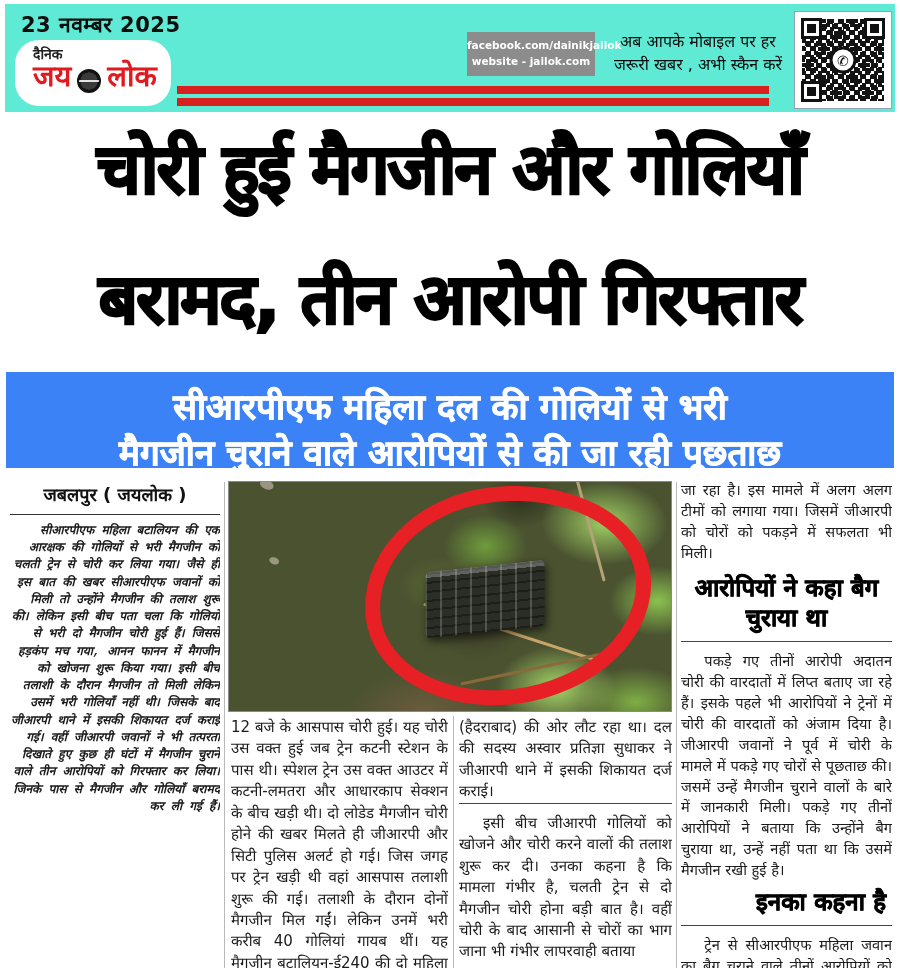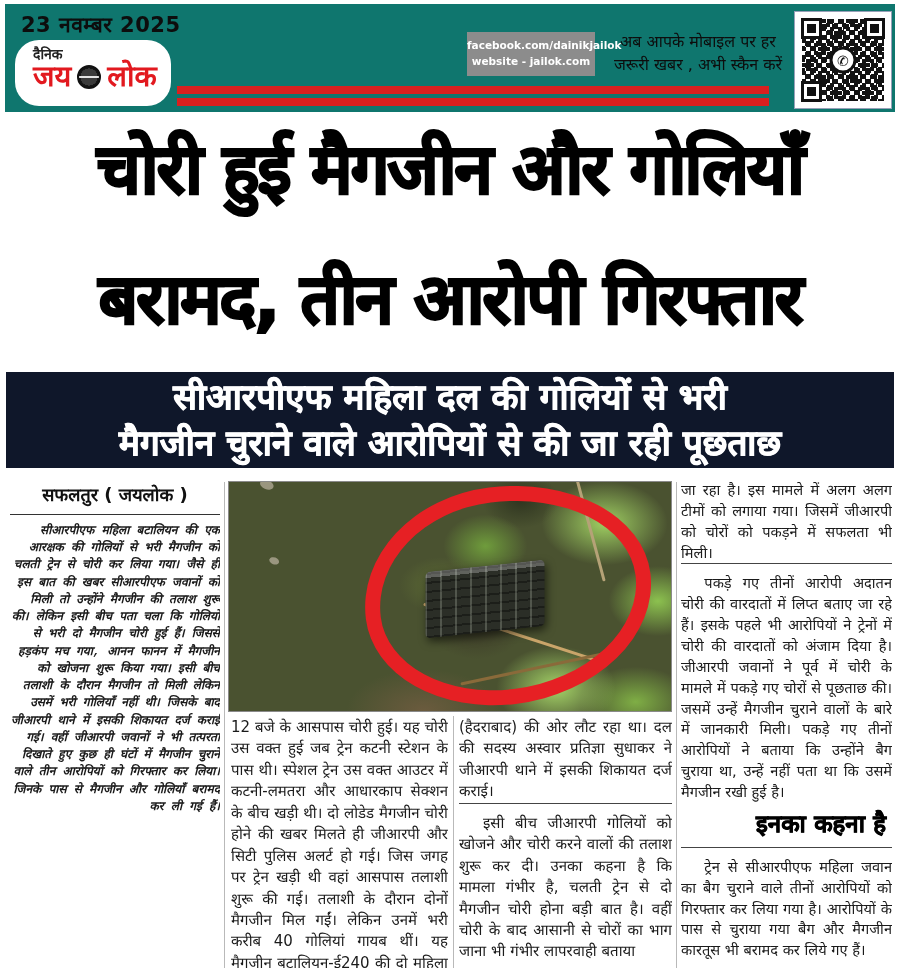--- a/index.html
+++ b/index.html
@@ -7,32 +7,32 @@
   .page {
     position:relative; width:900px; height:972px; margin:0 auto;
     background:#ffffff; overflow:hidden;
     font-family:"DejaVu Sans", sans-serif;
     color:#111;
   }
 
   
   .header {
     position:absolute; left:5px; top:4px; width:890px; height:108px;
-    background:#0f766e;
+    background:#5eead4;
   }
   .date {
     position:absolute; left:16px; top:6px;
     font-size:21px; font-weight:bold; color:#0d0d0d; letter-spacing:0.5px;
   }
   .logo {
     position:absolute; left:10px; top:36px; width:156px; height:66px;
     background:#ffffff; border-radius:24px; padding:4px 10px 0 18px;
   }
   .logo-tagline { font-size:14px; font-weight:bold; color:#222; }
-  .logo-name { display:flex; align-items:center; gap:6px; margin-top:-2px; }
+  .logo-name { display:flex; align-items:flex-end; gap:6px; margin-top:-2px; }
   .logo-name .nm { font-size:29px; font-weight:bold; color:#e2191f; line-height:1.1; }
   .globe {
     width:24px; height:24px; border-radius:50%;
     background:
       linear-gradient(0deg, transparent 45%, rgba(255,255,255,.85) 45% 55%, transparent 55%),
       radial-gradient(circle at 50% 50%, #3a3a3a 0 60%, #161616 61% 100%);
     border:2px solid #111; flex:0 0 auto;
   }
   .hline { position:absolute; left:172px; height:8px; width:592px; background:#d8201f; }
   .hline.one { top:82px; } .hline.two { top:94px; }
@@ -69,23 +69,23 @@
   
   .headline {
     position:absolute; left:0; top:104px; width:900px; text-align:center;
     font-weight:bold; color:#000; font-size:69px; line-height:130px;
     letter-spacing:-2px; -webkit-text-stroke:2.2px #000;
   }
 
   
   .banner {
     position:absolute; left:6px; top:372px; width:888px; height:96px;
-    background:#0f172a; color:#fff; text-align:center;
+    background:#3b82f6; color:#fff; text-align:center;
     font-weight:bold; font-size:35px; line-height:46px;
-    -webkit-text-stroke:0.8px #fff; padding-top:2px;
+    -webkit-text-stroke:0.8px #fff; padding-top:12px;
   }
 
   
   .vrule { position:absolute; width:1px; background:#b9b9b9; }
   .vr1 { left:224px; top:482px; height:486px; }
   .vr2 { left:453px; top:716px; height:252px; }
   .vr3 { left:676px; top:482px; height:486px; }
 
   .col { position:absolute; font-size:15px; line-height:1.43; color:#1a1a1a; text-align:justify; overflow:hidden; }
   .col1 { left:10px;  top:482px; width:210px; height:486px; }
@@ -205,21 +205,21 @@
   <div class="banner">
     <div>सीआरपीएफ महिला दल की गोलियों से भरी</div>
     <div>मैगजीन चुराने वाले आरोपियों से की जा रही पूछताछ</div>
   </div>
 
   <div class="vrule vr1"></div>
   <div class="vrule vr2"></div>
   <div class="vrule vr3"></div>
 
   <div class="col col1">
-    <div class="dateline">सफलतुर ( जयलोक )</div>
+    <div class="dateline">जबलपुर ( जयलोक )</div>
     <div class="p-italic">सीआरपीएफ महिला बटालियन की एक आरक्षक की गोलियों से भरी मैगजीन को चलती ट्रेन से चोरी कर लिया गया। जैसे ही इस बात की खबर सीआरपीएफ जवानों को मिली तो उन्होंने मैगजीन की तलाश शुरू की। लेकिन इसी बीच पता चला कि गोलियों से भरी दो मैगजीन चोरी हुई हैं। जिससे हड़कंप मच गया, आनन फानन में मैगजीन को खोजना शुरू किया गया। इसी बीच तलाशी के दौरान मैगजीन तो मिली लेकिन उसमें भरी गोलियाँ नहीं थी। जिसके बाद जीआरपी थाने में इसकी शिकायत दर्ज कराई गई। वहीं जीआरपी जवानों ने भी तत्परता दिखाते हुए कुछ ही घंटों में मैगजीन चुराने वाले तीन आरोपियों को गिरफ्तार कर लिया। जिनके पास से मैगजीन और गोलियाँ बरामद कर ली गई हैं।</div>
 
   </div>
 
   <div class="photo">
     <div class="photo-concrete">
       <span class="speck s1"></span>
       <span class="speck s2"></span>
 
     </div>
@@ -235,20 +235,21 @@
   </div>
 
   <div class="col col3">
     <div>(हैदराबाद) की ओर लौट रहा था। दल की सदस्य अस्वार प्रतिज्ञा सुधाकर ने जीआरपी थाने में इसकी शिकायत दर्ज कराई।</div>
     <div class="subrule"></div>
     <div class="indent">इसी बीच जीआरपी गोलियों को खोजने और चोरी करने वालों की तलाश शुरू कर दी। उनका कहना है कि मामला गंभीर है, चलती ट्रेन से दो मैगजीन चोरी होना बड़ी बात है। वहीं चोरी के बाद आसानी से चोरों का भाग जाना भी गंभीर लापरवाही बताया</div>
   </div>
 
   <div class="col col4">
     <div>जा रहा है। इस मामले में अलग अलग टीमों को लगाया गया। जिसमें जीआरपी को चोरों को पकड़ने में सफलता भी मिली।</div>
+    <div class="subhead">आरोपियों ने कहा बैग चुराया था</div>
     <div class="subrule"></div>
     <div class="indent">पकड़े गए तीनों आरोपी अदातन चोरी की वारदातों में लिप्त बताए जा रहे हैं। इसके पहले भी आरोपियों ने ट्रेनों में चोरी की वारदातों को अंजाम दिया है। जीआरपी जवानों ने पूर्व में चोरी के मामले में पकड़े गए चोरों से पूछताछ की। जसमें उन्हें मैगजीन चुराने वालों के बारे में जानकारी मिली। पकड़े गए तीनों आरोपियों ने बताया कि उन्होंने बैग चुराया था, उन्हें नहीं पता था कि उसमें मैगजीन रखी हुई है।</div>
     <div class="subhead" style="margin-top:6px;text-align:right;">इनका कहना है</div>
     <div class="subrule"></div>
     <div class="indent">ट्रेन से सीआरपीएफ महिला जवान का बैग चुराने वाले तीनों आरोपियों को गिरफ्तार कर लिया गया है। आरोपियों के पास से चुराया गया बैग और मैगजीन कारतूस भी बरामद कर लिये गए हैं।</div>
 
   </div>
 
 </div>
 

